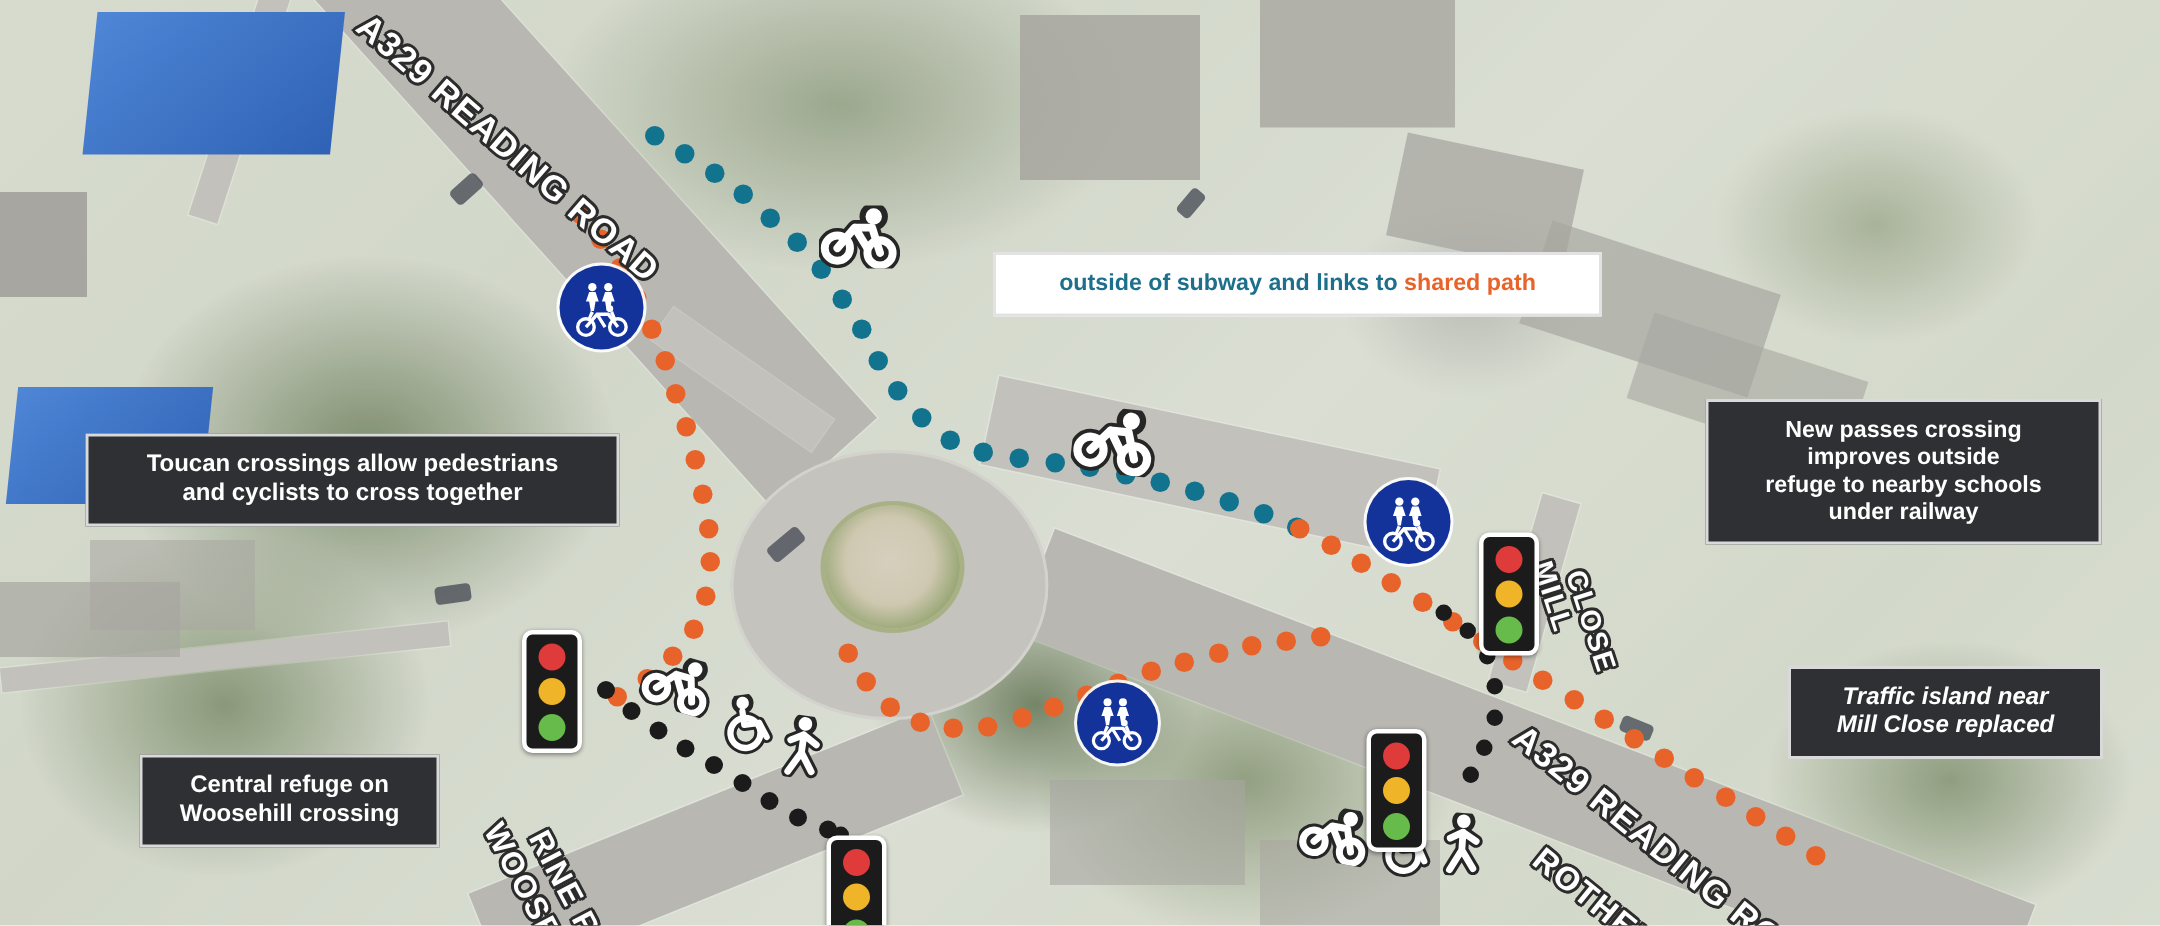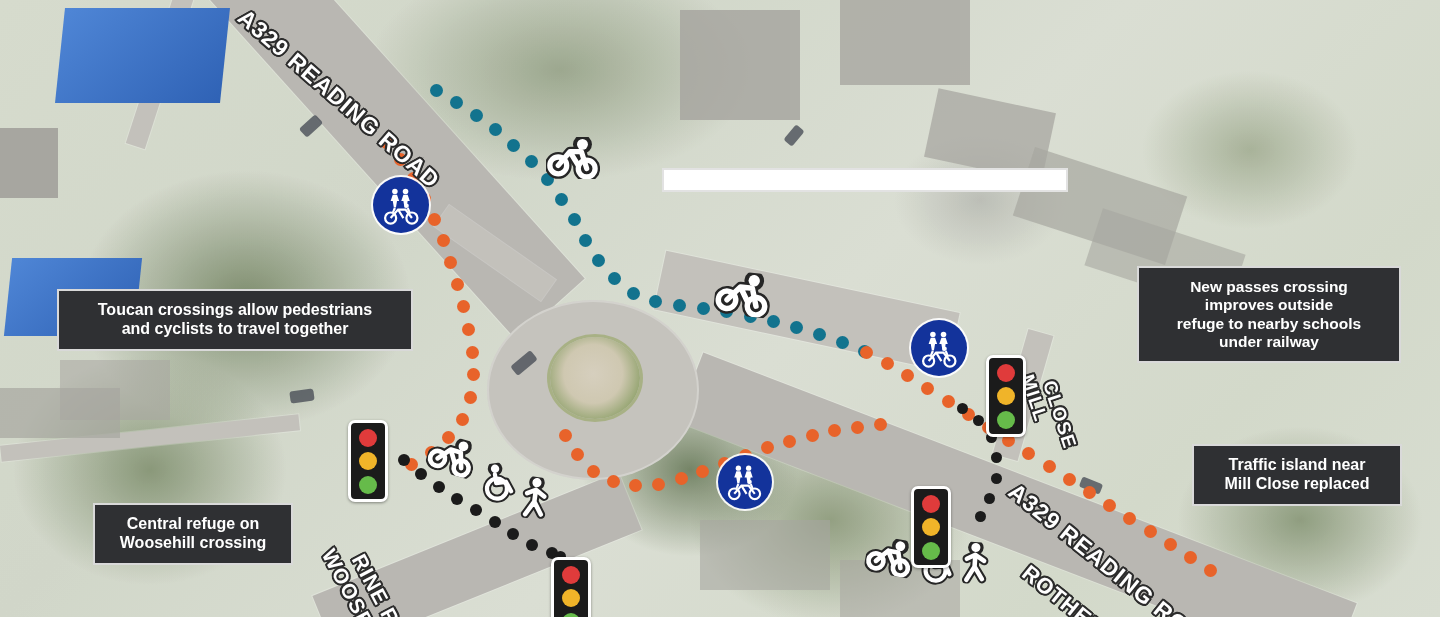--- a/index.html
+++ b/index.html
@@ -461,35 +461,36 @@
                     <i class="lamp-g" style="width:18px;height:18px"></i>
       </div>
       <div class="tlight" style="left: 911px; top: 486px; width: 34px; height: 76px; transform: rotate(0deg);">
         <i class="lamp-r" style="width:18px;height:18px"></i>
                     <i class="lamp-a" style="width:18px;height:18px"></i>
                     <i class="lamp-g" style="width:18px;height:18px"></i>
       </div>
     </div>
 
   <div class="callout-light" style="left:662px;top:168px;width:406px;font-size:15.5px;">
+    <div><span>outside of subway and links to </span><span class="hl">shared path</span></div>
   </div>
 
   <div class="callout" style="left:57px;top:289px;width:356px;font-size:16px;">
     <div>Toucan crossings allow pedestrians</div>
-    <div>and cyclists to travel together</div>
+    <div>and cyclists to cross together</div>
   </div>
 
   <div class="callout" style="left:1137px;top:266px;width:264px;font-size:15.5px;">
     <div>New passes crossing</div>
     <div>improves outside</div>
     <div>refuge to nearby schools</div>
     <div>under railway</div>
   </div>
 
-  <div class="callout" style="left:1192px;top:444px;width:210px;font-size:16px;">
+  <div class="callout" style="left:1192px;top:444px;width:210px;font-size:16px;font-style:italic;">
     <div>Traffic island near</div>
     <div>Mill Close replaced</div>
   </div>
 
   <div class="callout" style="left:93px;top:503px;width:200px;font-size:16px;">
     <div>Central refuge on</div>
     <div>Woosehill crossing</div>
   </div>
 
 </div>

